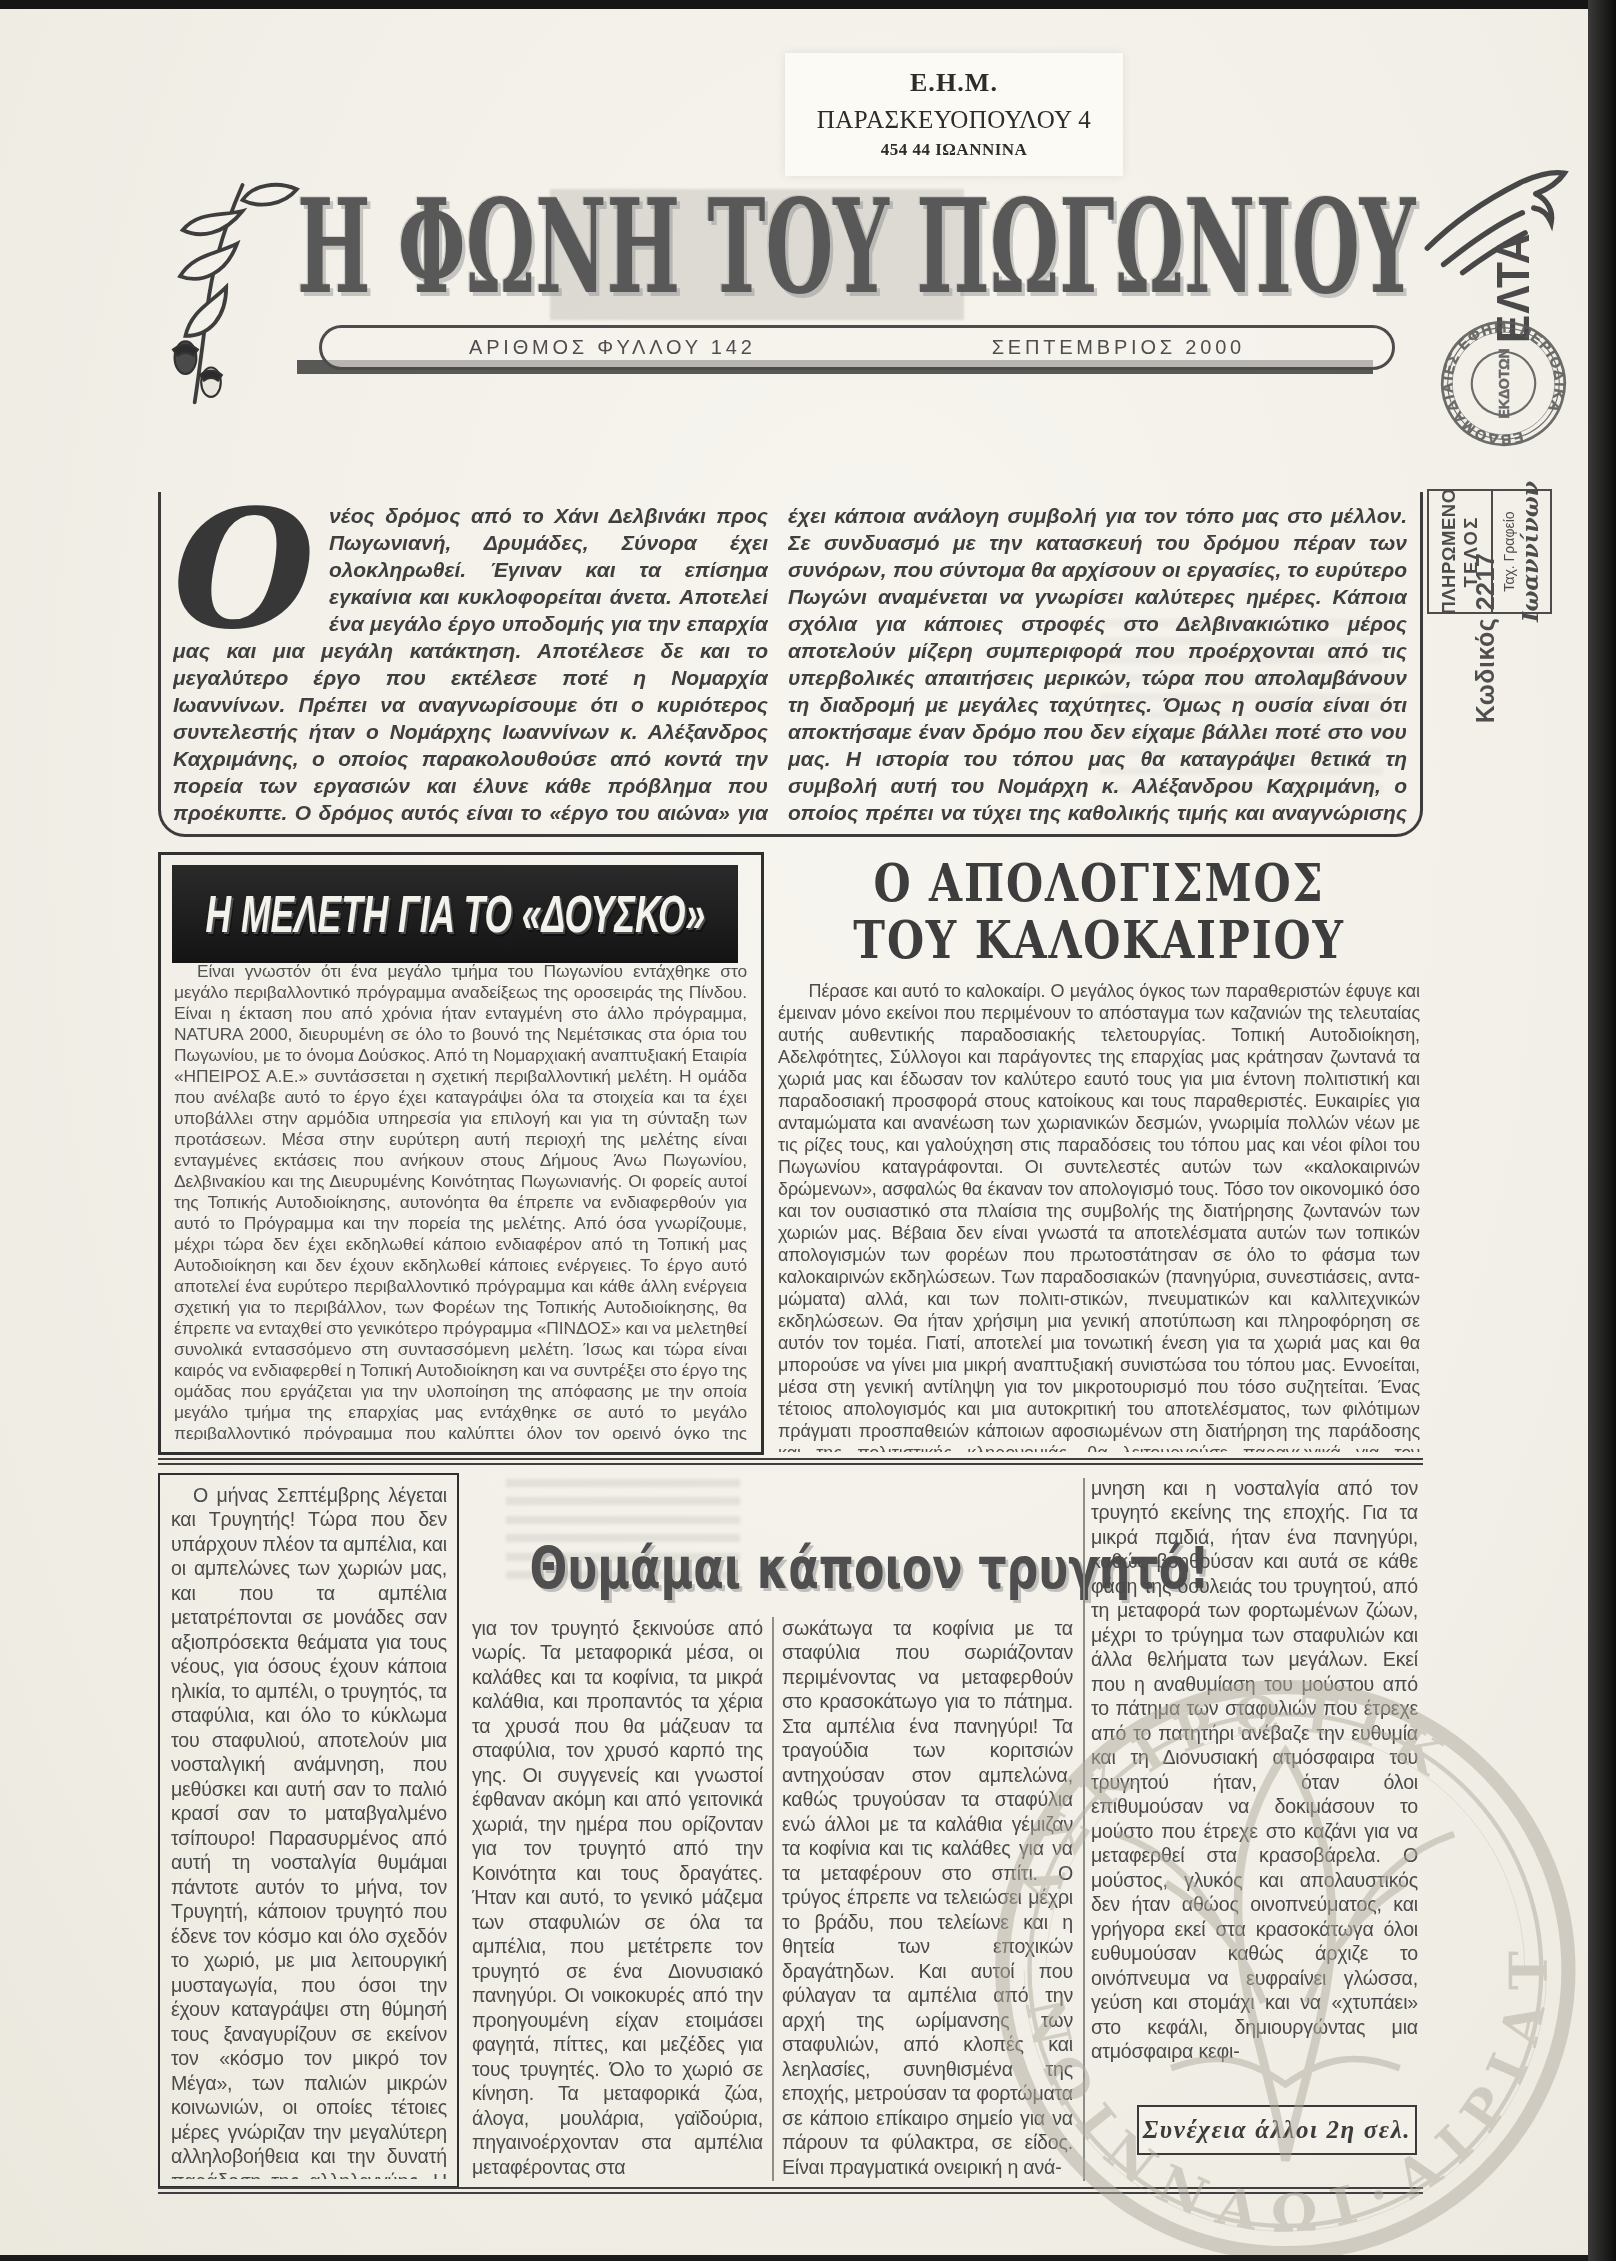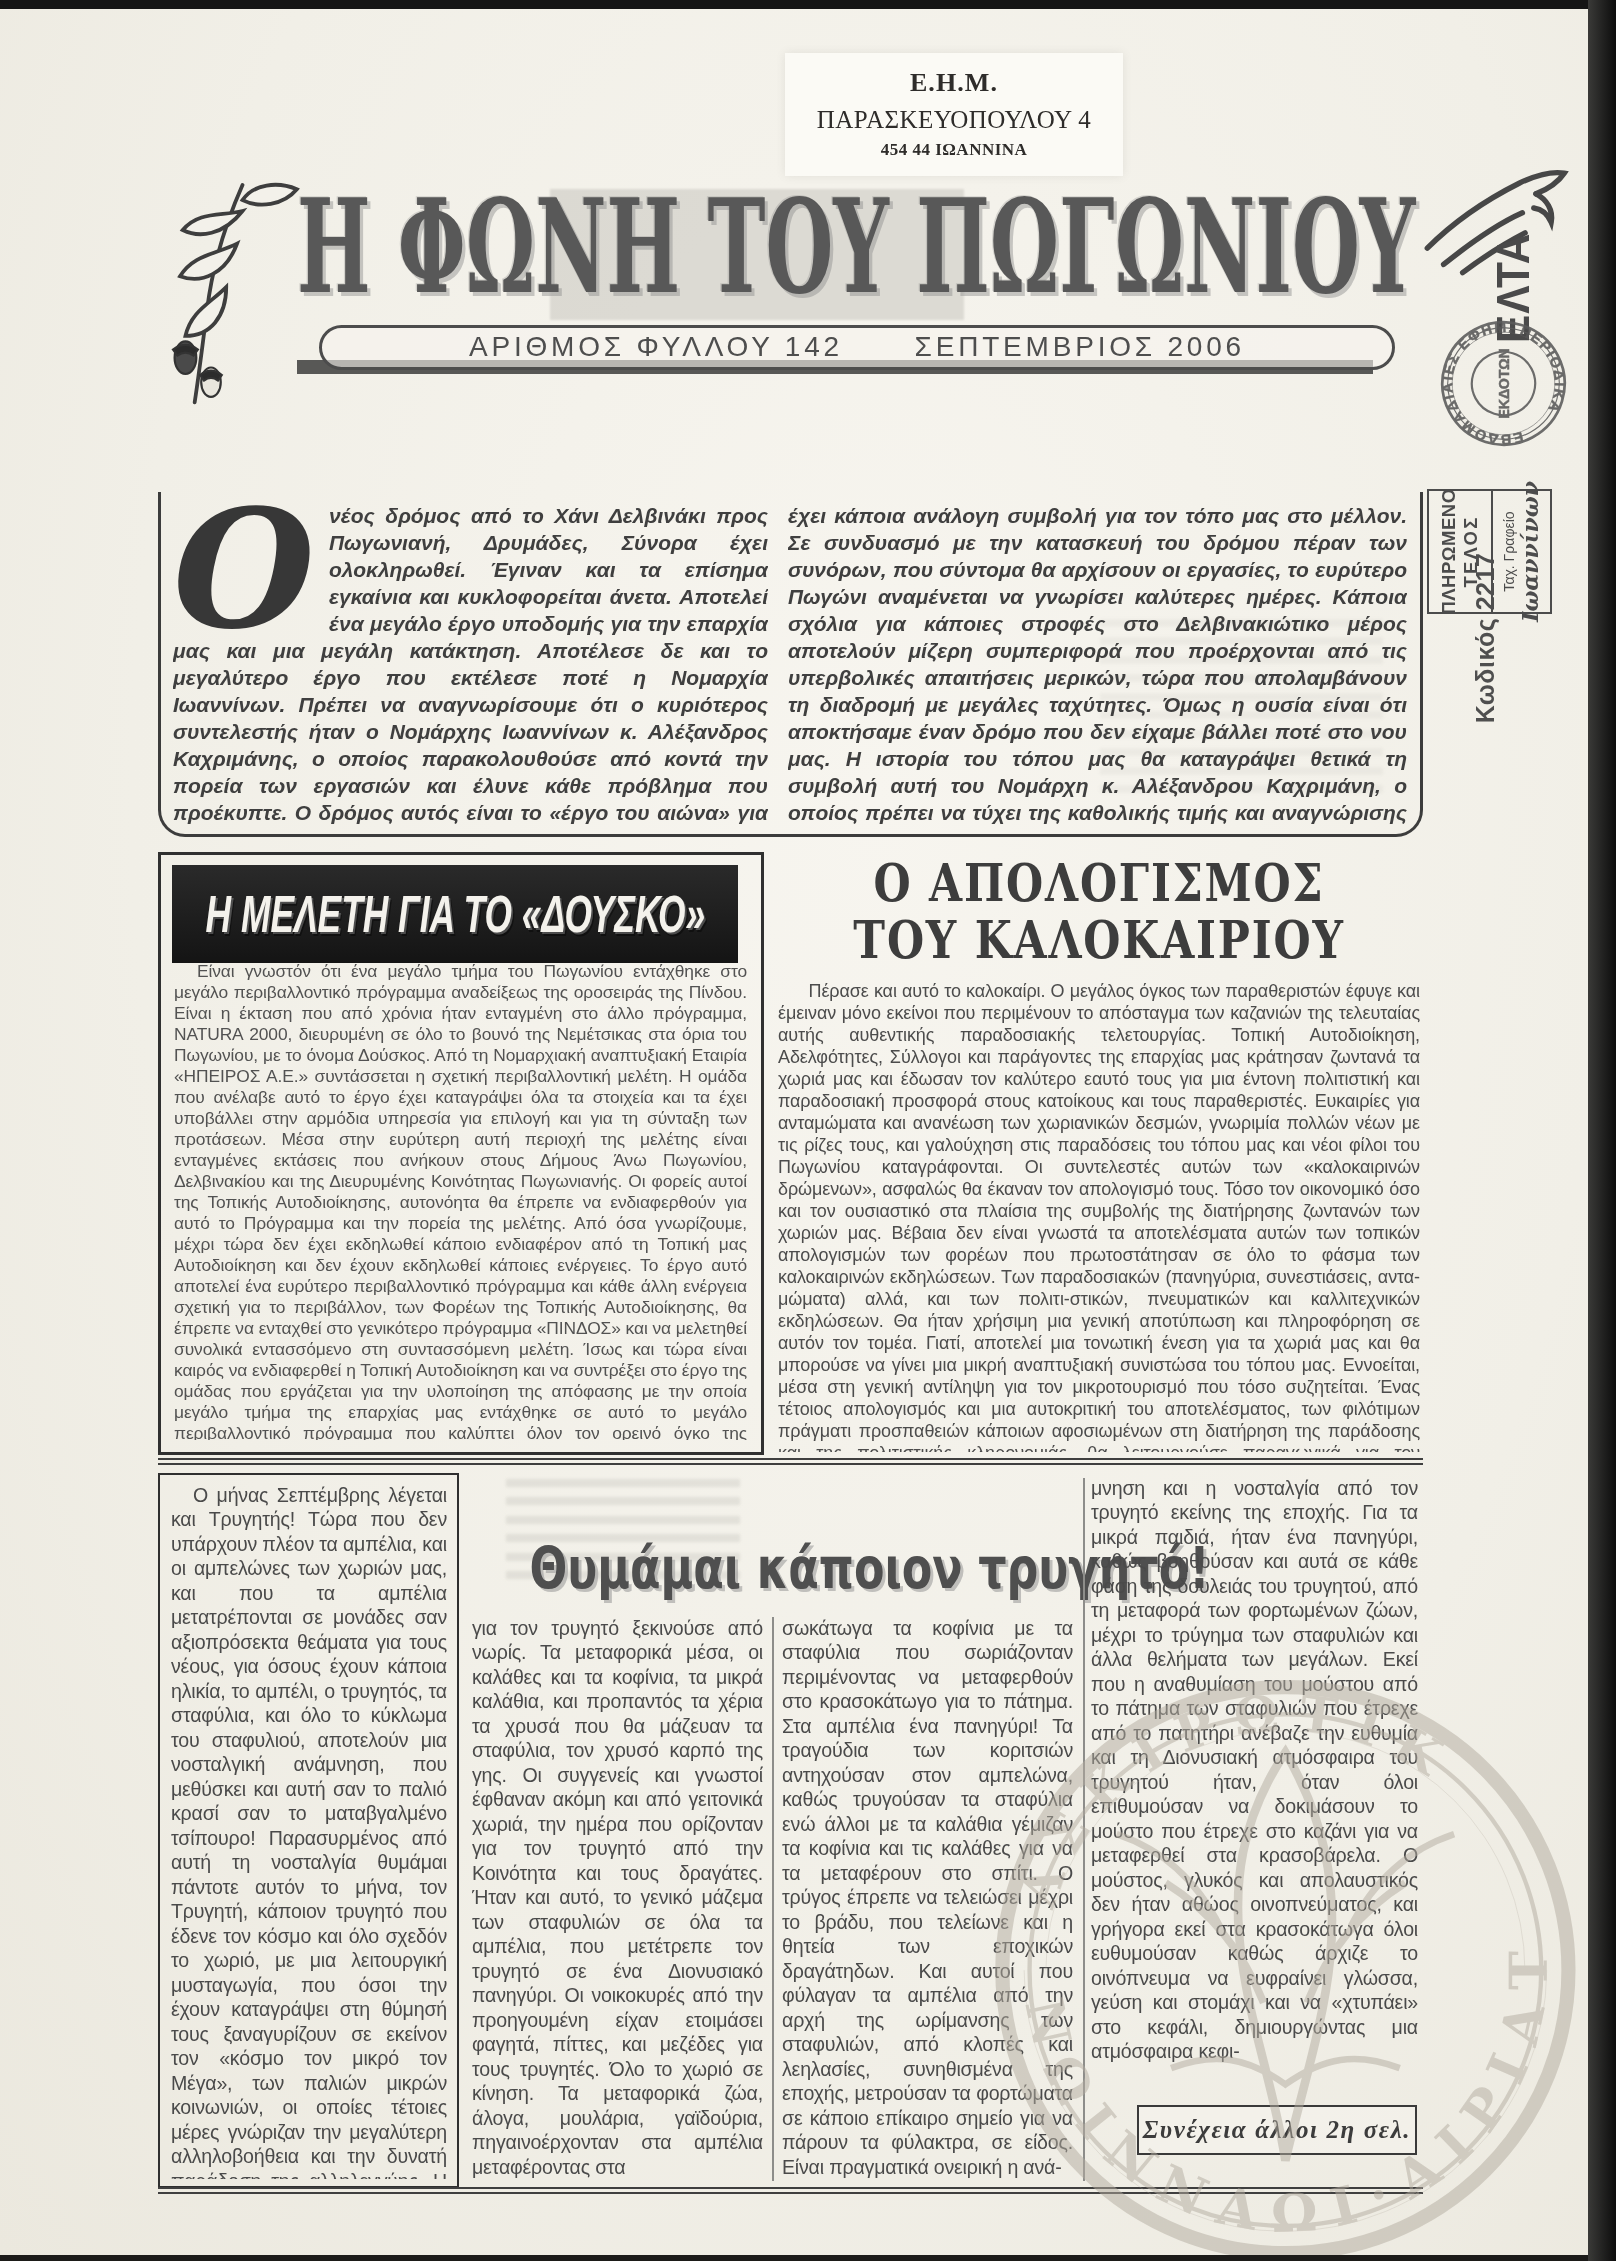--- a/index.html
+++ b/index.html
@@ -22,21 +22,21 @@
   
   .ghost1{position:absolute;left:550px;top:180px;width:414px;height:131px;background:#c9c7c0;opacity:.55;filter:blur(1.1px);}
   .masthead-title{position:absolute;left:297px;top:173px;width:1089px;color:#585858;
       font-family:"DejaVu Serif",serif;font-weight:bold;font-size:130px;line-height:1;
       white-space:nowrap;transform:scaleX(.60);transform-origin:left top;
       text-shadow:5.4px 4.4px 0 rgba(140,140,140,.45), -2.2px -1.1px 0 rgba(120,120,120,.25);}
   .masthead-rule{position:absolute;left:297px;top:351px;width:1076px;height:14px;background:#585856;}
   .issue-pill{position:absolute;left:319px;top:316px;width:1076px;height:45px;border:3.3px solid #4c4c4c;
       border-radius:33px;display:flex;align-items:center;justify-content:space-between;
       padding:0 147px;box-sizing:border-box;background:rgba(246,244,238,.6);}
-  .issue-pill span{font-size:28px;letter-spacing:3.8px;color:#4e4e4e;text-align:right;}
+  .issue-pill span{font-size:20px;letter-spacing:3.8px;color:#4e4e4e;text-align:right;}
 
   
   .oak{position:absolute;left:161px;top:169px;width:163px;height:229px;}
 
   
   .elta-bird{position:absolute;left:1411px;top:152px;width:163px;height:120px;}
   .elta-label{position:absolute;left:1444px;top:207px;width:131px;height:38px;
       font-size:47px;font-weight:bold;color:#4a4a4a;font-family:"Liberation Sans",sans-serif;
       transform:rotate(-90deg) scaleX(.9);transform-origin:center;letter-spacing:1.1px;
       top:256px;left:1438px;}
@@ -147,21 +147,21 @@
         <path d="M22 315 Q45 298 68 315 L60 326 Q45 315 30 326 Z" fill="#2c2c2c"></path>
         <ellipse cx="92" cy="375" rx="18" ry="27" fill="#e9e6dd"></ellipse>
         <path d="M72 362 Q92 346 112 362 L105 372 Q92 362 79 372 Z" fill="#2c2c2c"></path>
       </g>
     </svg>
 
     <div class="masthead-title">Η ΦΩΝΗ ΤΟΥ ΠΩΓΩΝΙΟΥ</div>
     <div class="masthead-rule"></div>
     <div class="issue-pill">
       <span>ΑΡΙΘΜΟΣ ΦΥΛΛΟΥ 142</span>
-      <span>ΣΕΠΤΕΜΒΡΙΟΣ 2006</span>
+      <span>ΣΕΠΤΕΜΒΡΙΟΣ 2000</span>
     </div>
 
     <svg class="elta-bird" viewBox="0 0 300 220">
       <g fill="none" stroke="#474747" stroke-width="10" stroke-linecap="round">
         <path d="M30 160 C80 110 140 70 200 40 C230 26 258 18 282 22 C270 40 250 52 230 60"></path>
         <path d="M60 190 C110 150 160 115 205 95"></path>
         <path d="M95 205 C135 175 175 150 210 132"></path>
         <path d="M230 60 C250 70 262 90 258 112 C252 98 240 88 226 86"></path>
       </g>
     </svg>

